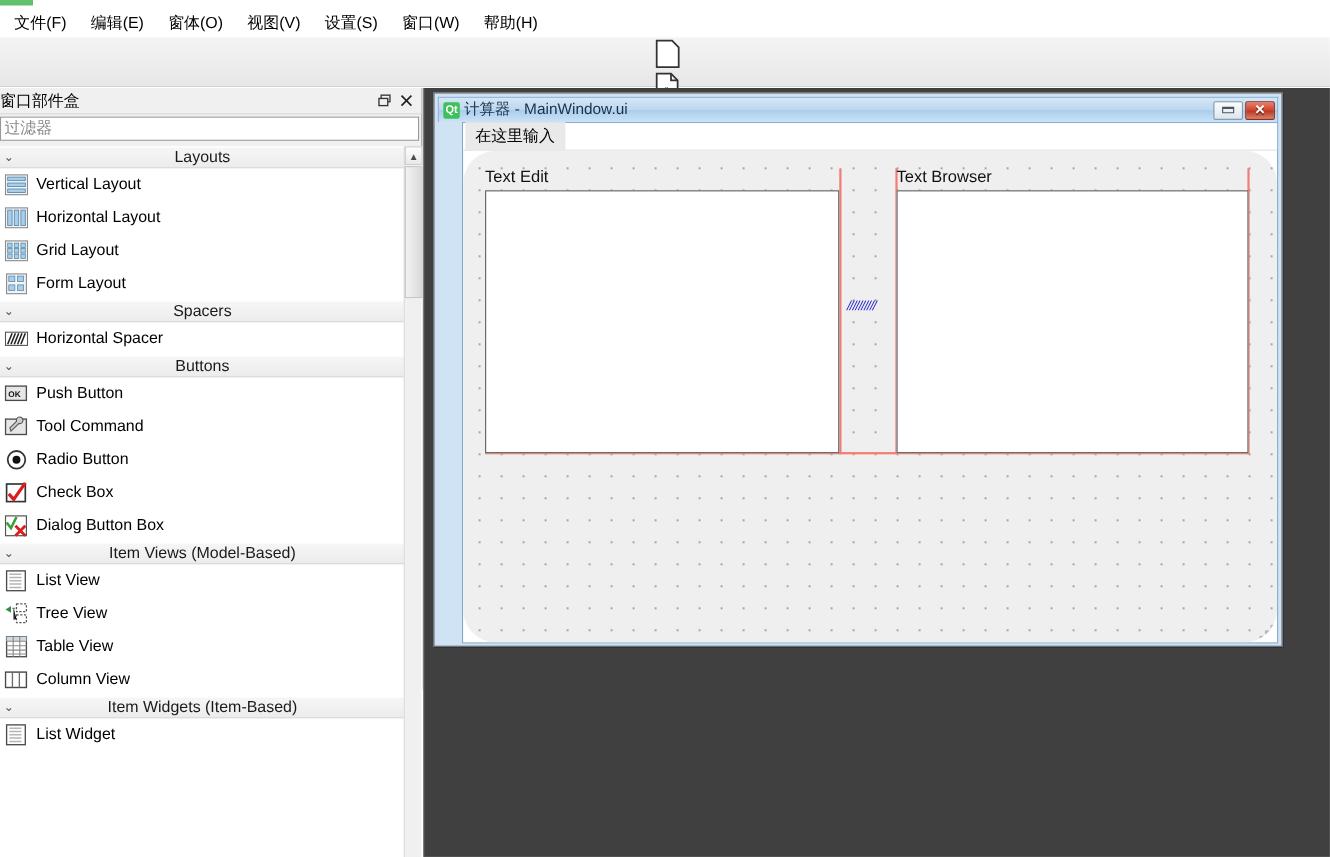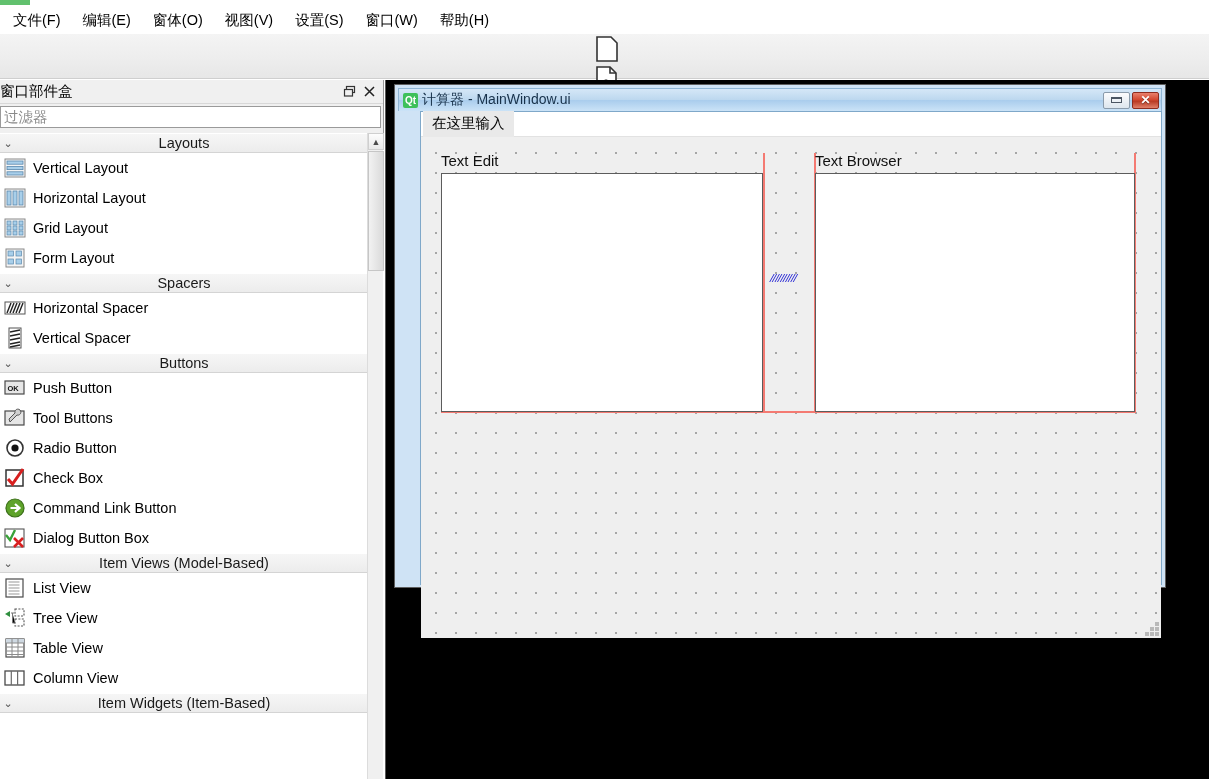--- a/index.html
+++ b/index.html
@@ -137,21 +137,21 @@
   }
   .wb-sb-thumb {
     position: absolute; top: 18px; left: 0; width: 16px; height: 120px;
     background: linear-gradient(to right,#f2f2f2,#dadada);
     border: 1px solid #c6c6c6; cursor: default;
   }
 
   
   .mdi {
     position: absolute; left: 385px; top: 80px; width: 824px; height: 699px;
-    background: #000000;
+    background: #404040;
     border-left: 1px solid #5a5a5a;
     padding-left: 19px;
   }
 
   
   .mdi-child {
     position: absolute; left: 8px; top: 4px; width: 772px; height: 504px;
     background: #cfe3f5;
     border: 1px solid #5e5e5e;
     box-shadow: 1px 1px 0 rgba(0,0,0,.25);
@@ -205,26 +205,27 @@
     display: flex; align-items: center; padding-left: 2px;
   }
   .typehere {
     background: #e9e9e9;
     padding: 3px 9px 4px 9px;
     font-size: 14.5px; color: #000;
     cursor: default;
   }
   .canvas {
     position: relative;
-    height: 501px;
+    height: 447px;
     background-color: #efefef;
     background-image: radial-gradient(#a6a6a6 0.9px, transparent 1px);
     background-size: 20px 20px;
     background-position: 5px 6px;
     overflow: hidden;
+    border-radius: 30px;
   }
   
   .guide-v { position: absolute; width: 2px; background: #f47a72; }
   .guide-h { position: absolute; height: 2px; background: #f47a72; }
 
   .lbl-widget {
     position: absolute; font-size: 15px; color: #111; white-space: nowrap;
   }
   .edit-box {
     position: absolute; background: #ffffff; border: 1px solid #5c5c5c;
@@ -557,35 +558,20 @@
                 <path d="M3 16 L7 6"></path>
                   <path d="M6 16 L10 6"></path>
                   <path d="M9 16 L13 6"></path>
                 <path d="M12 16 L16 6"></path>
                   <path d="M15 16 L19 6"></path>
               </g>
             </svg>
           </span>
           <span class="lbl">Horizontal Spacer</span>
         </div>
-        <div class="wrow">
-          <span class="ico">
-            <svg width="22" height="22" viewBox="0 0 22 22">
-              <rect x="5" y="1" width="12" height="20" fill="#fff" stroke="#555" stroke-width="1"></rect>
-              <g stroke="#222" stroke-width="1.4">
-                <path d="M6 5 L16 3"></path>
-                  <path d="M6 9 L16 7"></path>
-                  <path d="M6 13 L16 11"></path>
-                <path d="M6 17 L16 15"></path>
-                  <path d="M6 20 L16 18"></path>
-              </g>
-            </svg>
-          </span>
-          <span class="lbl">Vertical Spacer</span>
-        </div>
 
         <div class="group-header">
           <span class="chev">⌄</span>
           <span>Buttons</span>
         </div>
         <div class="wrow">
           <span class="ico">
             <svg width="22" height="22" viewBox="0 0 22 22">
               <rect x="1" y="4" width="19" height="13" fill="#e6e6e6" stroke="#4a4a4a" stroke-width="1.2"></rect>
               <text x="3.5" y="13.5" font-family="Liberation Sans, sans-serif" font-size="7.5" font-weight="bold" fill="#111">OK</text>
@@ -593,48 +579,39 @@
           </span>
           <span class="lbl">Push Button</span>
         </div>
         <div class="wrow">
           <span class="ico">
             <svg width="22" height="22" viewBox="0 0 22 22">
               <rect x="1" y="4" width="19" height="14" fill="#e6e6e6" stroke="#4a4a4a" stroke-width="1.2"></rect>
               <path d="M6 15 L13 8 a3 3 0 1 0 -2 -2 L5 12 z" fill="#cfcfcf" stroke="#555" stroke-width="1"></path>
             </svg>
           </span>
-          <span class="lbl">Tool Buttons</span>
+          <span class="lbl">Tool Command</span>
         </div>
         <div class="wrow">
           <span class="ico">
             <svg width="22" height="22" viewBox="0 0 22 22">
               <circle cx="11" cy="11" r="8" fill="#fff" stroke="#333" stroke-width="1.6"></circle>
               <circle cx="11" cy="11" r="3.6" fill="#111"></circle>
             </svg>
           </span>
           <span class="lbl">Radio Button</span>
         </div>
         <div class="wrow">
           <span class="ico">
             <svg width="22" height="22" viewBox="0 0 22 22">
               <rect x="2" y="3" width="17" height="16" fill="#fff" stroke="#333" stroke-width="1.5"></rect>
               <path d="M4 12 L8.5 17 L19 2" stroke="#d81f1f" stroke-width="3" fill="none"></path>
             </svg>
           </span>
           <span class="lbl">Check Box</span>
-        </div>
-        <div class="wrow">
-          <span class="ico">
-            <svg width="22" height="22" viewBox="0 0 22 22">
-              <circle cx="11" cy="11" r="9" fill="#5ea32a" stroke="#3c7019" stroke-width="1.2"></circle>
-              <path d="M6.5 11 h8 M11 7 l4.5 4 l-4.5 4" stroke="#fff" stroke-width="2.2" fill="none"></path>
-            </svg>
-          </span>
-          <span class="lbl">Command Link Button</span>
         </div>
         <div class="wrow">
           <span class="ico">
             <svg width="22" height="22" viewBox="0 0 22 22">
               <rect x="1" y="2" width="19" height="18" fill="#fff" stroke="#555" stroke-width="1.1"></rect>
               <path d="M2 8 L6 13 L11 3" stroke="#3aa23a" stroke-width="2.4" fill="none"></path>
               <path d="M10 11 L19 20 M19 11 L10 20" stroke="#d81f1f" stroke-width="2.6"></path>
             </svg>
           </span>
           <span class="lbl">Dialog Button Box</span>
@@ -697,20 +674,35 @@
               </g>
             </svg>
           </span>
           <span class="lbl">Column View</span>
         </div>
 
         <div class="group-header">
           <span class="chev">⌄</span>
           <span>Item Widgets (Item-Based)</span>
         </div>
+        <div class="wrow">
+          <span class="ico">
+            <svg width="22" height="22" viewBox="0 0 22 22">
+              <rect x="2" y="2" width="17" height="18" fill="#fff" stroke="#4a4a4a" stroke-width="1.2"></rect>
+              <g stroke="#b5b5b5" stroke-width="1.4">
+                <path d="M4.5 5 h11"></path>
+                  <path d="M4.5 8 h11"></path>
+                  <path d="M4.5 11 h11"></path>
+                  <path d="M4.5 14 h11"></path>
+                  <path d="M4.5 17 h11"></path>
+              </g>
+            </svg>
+          </span>
+          <span class="lbl">List Widget</span>
+        </div>
 
       </div>
     </div>
 
     <div class="wb-scrollbar">
       <div class="wb-sb-up">▲</div>
       <div class="wb-sb-thumb"></div>
     </div>
   </div>
 

